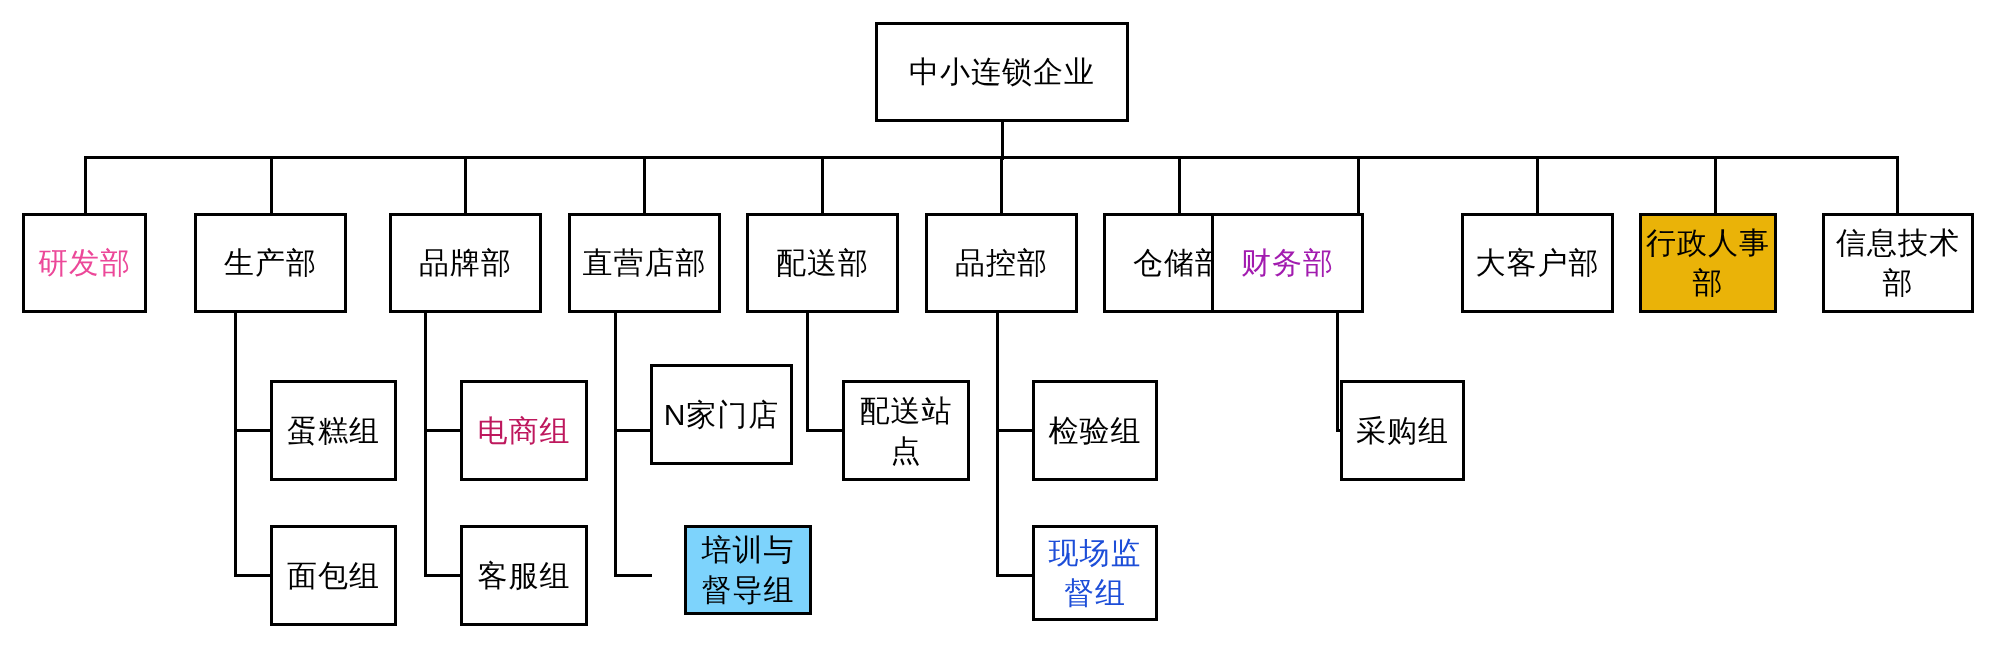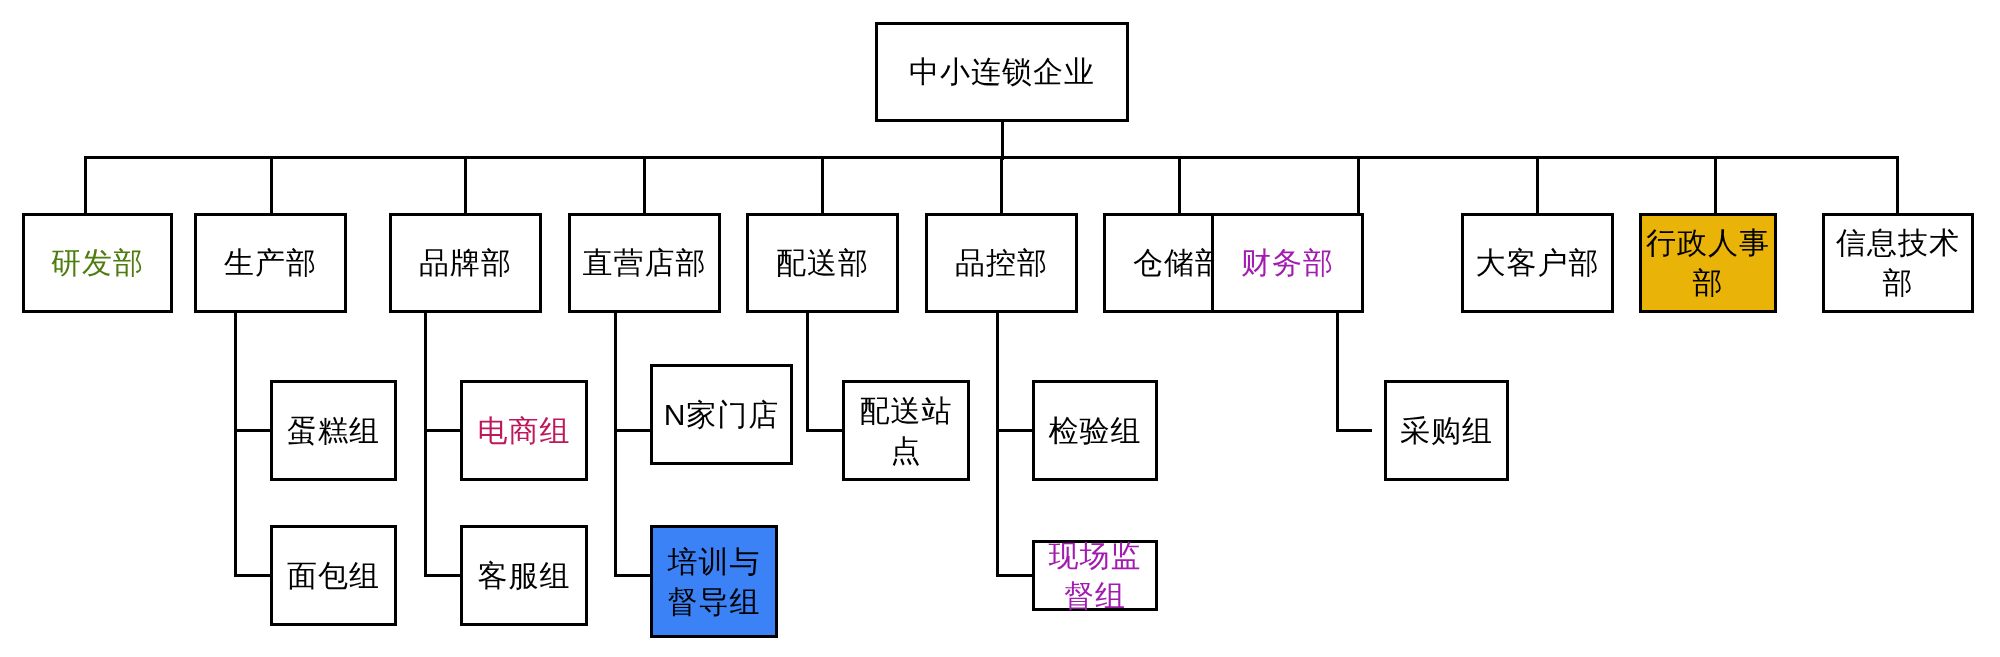--- a/index.html
+++ b/index.html
@@ -65,21 +65,21 @@
     <div class="edge" style="background: rgb(0, 0, 0); left: 805.5px; top: 311.5px; width: 3px; height: 120px;"></div>
     <div class="edge" style="background: rgb(0, 0, 0); left: 805.5px; top: 428.5px; width: 38px; height: 3px;"></div>
     <div class="edge" style="background: rgb(0, 0, 0); left: 995.5px; top: 311.5px; width: 3px; height: 265px;"></div>
     <div class="edge" style="background: rgb(0, 0, 0); left: 995.5px; top: 428.5px; width: 38px; height: 3px;"></div>
     <div class="edge" style="background: rgb(0, 0, 0); left: 995.5px; top: 573.5px; width: 38px; height: 3px;"></div>
     <div class="edge" style="background: rgb(0, 0, 0); left: 1335.5px; top: 311.5px; width: 3px; height: 120px;"></div>
     <div class="edge" style="background: rgb(0, 0, 0); left: 1335.5px; top: 428.5px; width: 36px; height: 3px;"></div>
     <div class="node" style="left: 875px; top: 22px; width: 254px; height: 100px; border: 3px solid rgb(0, 0, 0); background: rgb(255, 255, 255); color: rgb(0, 0, 0);">
       <span>中小连锁企业</span>
     </div>
-    <div class="node" style="left: 22px; top: 213px; width: 151px; height: 100px; border: 3px solid rgb(0, 0, 0); background: rgb(255, 255, 255); color: #4d7c0f;">
+    <div class="node" style="left: 22px; top: 213px; width: 125px; height: 100px; border: 3px solid rgb(0, 0, 0); background: rgb(255, 255, 255); color: #ec4899;">
       <span>研发部</span>
     </div>
     <div class="node" style="left: 194px; top: 213px; width: 153px; height: 100px; border: 3px solid rgb(0, 0, 0); background: rgb(255, 255, 255); color: rgb(0, 0, 0);">
       <span>生产部</span>
     </div>
     <div class="node" style="left: 389px; top: 213px; width: 153px; height: 100px; border: 3px solid rgb(0, 0, 0); background: rgb(255, 255, 255); color: rgb(0, 0, 0);">
       <span>品牌部</span>
     </div>
     <div class="node" style="left: 568px; top: 213px; width: 153px; height: 100px; border: 3px solid rgb(0, 0, 0); background: rgb(255, 255, 255); color: rgb(0, 0, 0);">
       <span>直营店部</span>
@@ -115,31 +115,31 @@
     </div>
     <div class="node" style="left: 460px; top: 380px; width: 128px; height: 101px; border: 3px solid rgb(0, 0, 0); background: rgb(255, 255, 255); color: #be185d;">
       <span>电商组</span>
     </div>
     <div class="node" style="left: 460px; top: 525px; width: 128px; height: 101px; border: 3px solid rgb(0, 0, 0); background: rgb(255, 255, 255); color: rgb(0, 0, 0);">
       <span>客服组</span>
     </div>
     <div class="node" style="left: 650px; top: 364px; width: 143px; height: 101px; border: 3px solid rgb(0, 0, 0); background: rgb(255, 255, 255); color: rgb(0, 0, 0);">
       <span>N家门店</span>
     </div>
-    <div class="node" style="left: 650px; top: 525px; width: 128px; height: 113px; border: 3px solid rgb(0, 0, 0); background: #3b82f6; color: rgb(0, 0, 0);">
+    <div class="node" style="left: 684px; top: 525px; width: 128px; height: 90px; border: 3px solid rgb(0, 0, 0); background: #7dd3fc; color: rgb(0, 0, 0);">
       <span>培训与
 督导组</span>
     </div>
     <div class="node" style="left: 842px; top: 380px; width: 128px; height: 101px; border: 3px solid rgb(0, 0, 0); background: rgb(255, 255, 255); color: rgb(0, 0, 0);">
       <span>配送站
 点</span>
     </div>
     <div class="node" style="left: 1032px; top: 380px; width: 126px; height: 101px; border: 3px solid rgb(0, 0, 0); background: rgb(255, 255, 255); color: rgb(0, 0, 0);">
       <span>检验组</span>
     </div>
-    <div class="node" style="left: 1032px; top: 525px; width: 126px; height: 71px; border: 3px solid rgb(0, 0, 0); background: rgb(255, 255, 255); color: #a21caf; margin-top: 15px;">
+    <div class="node" style="left: 1032px; top: 525px; width: 126px; height: 96px; border: 3px solid rgb(0, 0, 0); background: rgb(255, 255, 255); color: #1d4ed8;">
       <span>现场监
 督组</span>
     </div>
-    <div class="node" style="left: 1384px; top: 380px; width: 125px; height: 101px; border: 3px solid rgb(0, 0, 0); background: rgb(255, 255, 255); color: rgb(0, 0, 0);">
+    <div class="node" style="left: 1340px; top: 380px; width: 125px; height: 101px; border: 3px solid rgb(0, 0, 0); background: rgb(255, 255, 255); color: rgb(0, 0, 0);">
       <span>采购组</span>
     </div>
   </div>
 
 </body></html>

